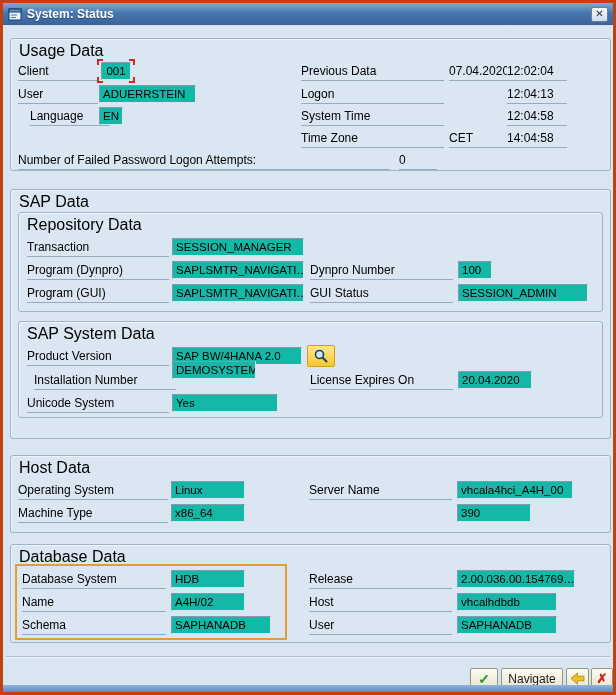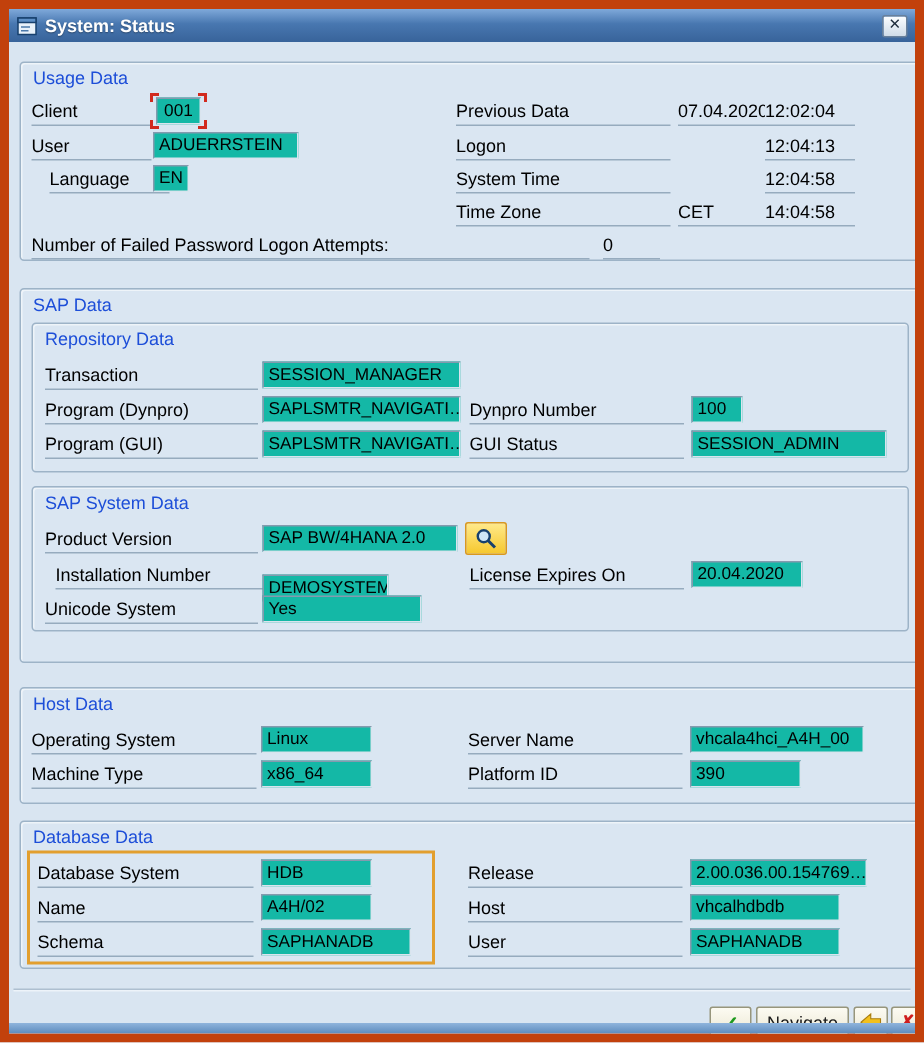--- a/index.html
+++ b/index.html
@@ -1,20 +1,20 @@
 <!DOCTYPE html>
 <html><head>
 <meta charset="utf-8">
 <style>
   * { box-sizing: border-box; margin: 0; padding: 0; }
   body { margin: 0; background: #ffffff; font-family: "Liberation Sans", sans-serif; }
 
   .window {
     position: relative; width: 616px; height: 695px;
-    background: #d9e5f1; border: 6px solid #c2410c; overflow: hidden;
+    background: #d9e5f1; border: 3px solid #c2410c; overflow: hidden;
     font-size: 12px; color: #000;
   }
 
   
   .titlebar {
     position: absolute; top: 0; left: 0; right: 0; height: 22px;
     background: linear-gradient(180deg, #7fa9da 0%, #4877b0 45%, #38639a 100%);
     display: flex; align-items: center; padding: 0 5px; gap: 5px;
   }
   .title-text { color: #fff; font-weight: bold; font-size: 12px; text-shadow: 0 1px 1px rgba(0,0,0,.35); white-space: nowrap; }
@@ -23,21 +23,21 @@
     background: linear-gradient(#fbfdff, #cfdbe8); border: 1px solid #68809c; border-radius: 2px;
     font-size: 10px; line-height: 12px; text-align: center; color: #1c2a3a; cursor: pointer;
     font-family: "Liberation Sans", sans-serif;
   }
 
   
   .group {
     position: absolute; border: 1px solid #9db3c7; border-radius: 3px;
     background: #dae6f2; box-shadow: inset 1px 1px 0 rgba(255,255,255,.55);
   }
-  .group-title { position: absolute; left: 8px; top: 3px; color: #1d4ed8; font-size: 12px; white-space: nowrap; }
+  .group-title { position: absolute; left: 8px; top: 3px; color: #000000; font-size: 16px; white-space: nowrap; }
 
   
   .lbl {
     position: absolute; height: 17px; border-bottom: 1px solid #96abbe;
     color: #000; font-size: 12px; white-space: nowrap; overflow: hidden;
   }
   
   .val {
     position: absolute; height: 17px; border-bottom: 1px solid #96abbe;
     color: #000; font-size: 12px; white-space: nowrap; overflow: hidden;
@@ -173,40 +173,39 @@
       <button class="mag-btn" style="left:288px; top:23px;">
         <span style="display:flex;">
           <svg width="16" height="16" viewBox="0 0 16 16">
             <circle cx="6.5" cy="6.5" r="4" fill="#cfe6f5" stroke="#17406e" stroke-width="1.6"></circle>
             <line x1="9.5" y1="9.5" x2="14" y2="14" stroke="#17406e" stroke-width="2"></line>
           </svg>
         </span>
       </button>
 
       <div class="lbl" style="left:15px; top:51px; width:142px;">Installation Number</div>
-      <div class="fld" style="left:153px; top:58px; width:84px;">DEMOSYSTEM</div>
+      <div class="fld" style="left:153px; top:39px; width:84px;">DEMOSYSTEM</div>
       <div class="lbl" style="left:291px; top:51px; width:143px;">License Expires On</div>
       <div class="fld" style="left:439px; top:49px; width:74px;">20.04.2020</div>
 
       <div class="lbl" style="left:8px; top:74px; width:142px;">Unicode System</div>
       <div class="fld" style="left:153px; top:72px; width:106px;">Yes</div>
     </div>
   </div>
 
   <div class="group" style="left:7px; top:452px; width:601px; height:78px;">
     <div class="group-title">Host Data</div>
 
     <div class="lbl" style="left:7px; top:27px; width:150px;">Operating System</div>
     <div class="fld" style="left:160px; top:25px; width:74px;">Linux</div>
     <div class="lbl" style="left:298px; top:27px; width:143px;">Server Name</div>
     <div class="fld" style="left:446px; top:25px; width:116px;">vhcala4hci_A4H_00</div>
 
     <div class="lbl" style="left:7px; top:50px; width:150px;">Machine Type</div>
     <div class="fld" style="left:160px; top:48px; width:74px;">x86_64</div>
-    <div class="lbl" style="left:298px; top:50px; width:143px;">Platform ID</div>
     <div class="fld" style="left:446px; top:48px; width:74px;">390</div>
   </div>
 
   <div class="group" style="left:7px; top:541px; width:601px; height:99px;">
     <div class="group-title">Database Data</div>
     <div class="hl-frame" style="left:4px; top:19px; width:272px; height:76px;"></div>
 
     <div class="lbl" style="left:11px; top:27px; width:144px;">Database System</div>
     <div class="fld" style="left:160px; top:25px; width:74px;">HDB</div>
     <div class="lbl" style="left:298px; top:27px; width:143px;">Release</div>

